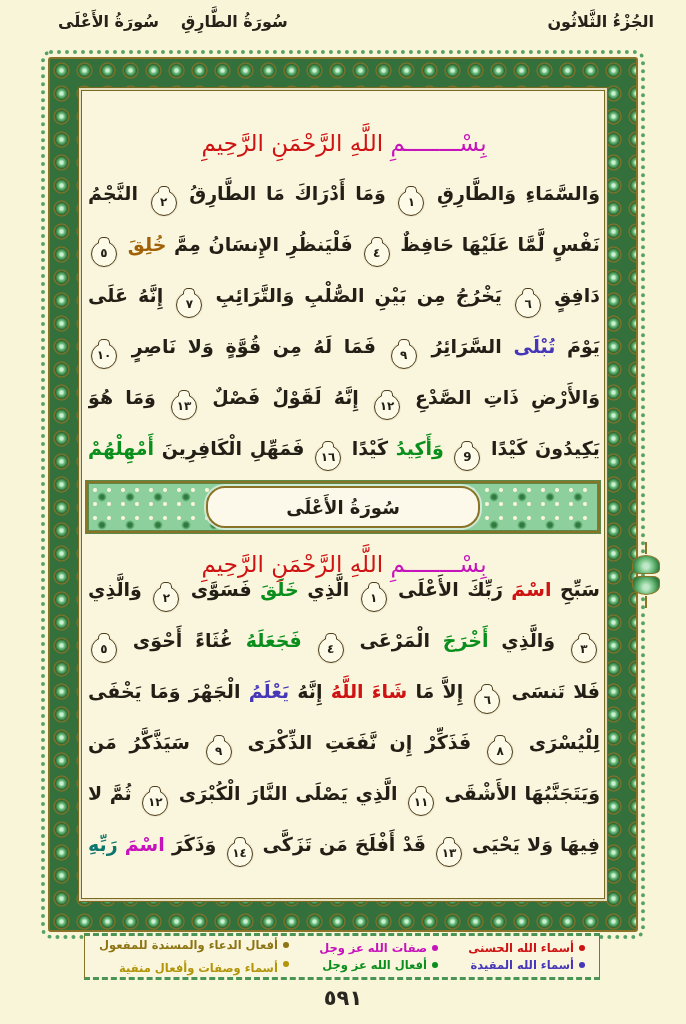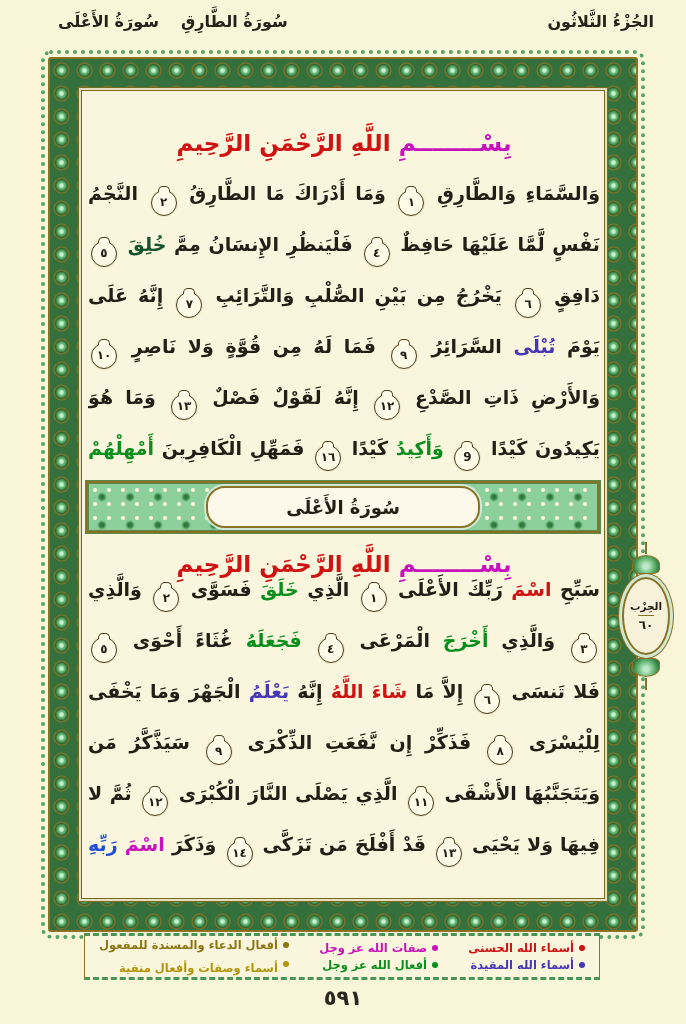--- a/index.html
+++ b/index.html
@@ -30,21 +30,21 @@
   .frame-inner{
     position:absolute;left:28px;top:28px;right:28px;bottom:28px;
     background:#faf6dd;
     border:1px solid #7a6a20;
     box-shadow:inset 0 0 0 2px #e6dfbf, inset 0 0 0 3px #7a6a20;
   }
 
   
   .basmala{
     position:absolute;left:88px;width:512px;height:46px;line-height:46px;
-    text-align:center;font-weight:bold;font-size:23px;z-index:3;direction:rtl;
+    text-align:center;font-weight:normal;font-size:23px;z-index:3;direction:rtl;
   }
   .basmala-1{top:120px;}
   .basmala-2{top:541px;}
 
   
   .qblock{position:absolute;left:88px;width:512px;z-index:3;direction:rtl;}
   .qblock-tariq{top:168px;}
   .qblock-ala{top:564px;}
   .qline{
     height:51px;line-height:51px;overflow:hidden;
@@ -143,42 +143,42 @@
   <div class="frame">
     <div class="frame-inner"></div>
   </div>
 
   <div class="basmala basmala-1">
     <span class="bas-prefix" style="color: rgb(199, 19, 187);">بِسْــــــــمِ</span><span class="bas-rest" style="color: rgb(207, 18, 18);"> اللَّهِ الرَّحْمَنِ الرَّحِيمِ</span>
   </div>
 
   <div class="qblock qblock-tariq">
       <div class="qline"><span>وَالسَّمَاءِ وَالطَّارِقِ </span><span class="vmark">١</span><span> وَمَا أَدْرَاكَ مَا الطَّارِقُ </span><span class="vmark">٢</span><span> النَّجْمُ الثَّاقِبُ </span></div>
-      <div class="qline"><span>نَفْسٍ لَّمَّا عَلَيْهَا حَافِظٌ </span><span class="vmark">٤</span><span> فَلْيَنظُرِ الإِنسَانُ مِمَّ </span><span style="color: #14532d;">خُلِقَ</span><span> </span><span class="vmark">٥</span><span> </span></div>
+      <div class="qline"><span>نَفْسٍ لَّمَّا عَلَيْهَا حَافِظٌ </span><span class="vmark">٤</span><span> فَلْيَنظُرِ الإِنسَانُ مِمَّ </span><span style="color: #a16207;">خُلِقَ</span><span> </span><span class="vmark">٥</span><span> </span></div>
       <div class="qline"><span>دَافِقٍ </span><span class="vmark">٦</span><span> يَخْرُجُ مِن بَيْنِ الصُّلْبِ وَالتَّرَائِبِ </span><span class="vmark">٧</span><span> إِنَّهُ عَلَى رَجْعِهِ </span></div>
       <div class="qline"><span>يَوْمَ </span><span style="color: rgb(70, 54, 184);">تُبْلَى</span><span> السَّرَائِرُ </span><span class="vmark">٩</span><span> فَمَا لَهُ مِن قُوَّةٍ وَلا نَاصِرٍ </span><span class="vmark">١٠</span></div>
       <div class="qline"><span>وَالأَرْضِ ذَاتِ الصَّدْعِ </span><span class="vmark">١٢</span><span> إِنَّهُ لَقَوْلٌ فَصْلٌ </span><span class="vmark">١٣</span><span> وَمَا هُوَ بِالْهَزْلِ </span></div>
       <div class="qline"><span>يَكِيدُونَ كَيْدًا </span><span class="vmark">9</span><span> </span><span style="color: rgb(10, 143, 29);">وَأَكِيدُ</span><span> كَيْدًا </span><span class="vmark">١٦</span><span> فَمَهِّلِ الْكَافِرِينَ </span><span style="color: rgb(10, 143, 29);">أَمْهِلْهُمْ</span></div>
     </div>
 
   <div class="band">
     <div class="cartouche">سُورَةُ الأَعْلَى</div>
   </div>
 
   <div class="basmala basmala-2">
     <span class="bas-prefix" style="color: rgb(199, 19, 187);">بِسْــــــــمِ</span><span class="bas-rest" style="color: rgb(207, 18, 18);"> اللَّهِ الرَّحْمَنِ الرَّحِيمِ</span>
   </div>
 
   <div class="qblock qblock-ala">
       <div class="qline"><span>سَبِّحِ </span><span style="color: rgb(207, 18, 18);">اسْمَ</span><span> رَبِّكَ الأَعْلَى </span><span class="vmark">١</span><span> الَّذِي </span><span style="color: rgb(10, 143, 29);">خَلَقَ</span><span> فَسَوَّى </span><span class="vmark">٢</span><span> وَالَّذِي </span></div>
       <div class="qline"><span class="vmark">٣</span><span> وَالَّذِي </span><span style="color: rgb(10, 143, 29);">أَخْرَجَ</span><span> الْمَرْعَى </span><span class="vmark">٤</span><span> </span><span style="color: rgb(10, 143, 29);">فَجَعَلَهُ</span><span> غُثَاءً أَحْوَى </span><span class="vmark">٥</span><span> </span></div>
       <div class="qline"><span>فَلا تَنسَى </span><span class="vmark">٦</span><span> إِلاَّ مَا </span><span style="color: rgb(207, 18, 18);">شَاءَ اللَّهُ</span><span> إِنَّهُ </span><span style="color: rgb(70, 54, 184);">يَعْلَمُ</span><span> الْجَهْرَ وَمَا يَخْفَى </span></div>
       <div class="qline"><span>لِلْيُسْرَى </span><span class="vmark">٨</span><span> فَذَكِّرْ إِن نَّفَعَتِ الذِّكْرَى </span><span class="vmark">٩</span><span> سَيَذَّكَّرُ مَن يَخْشَى </span></div>
       <div class="qline"><span>وَيَتَجَنَّبُهَا الأَشْقَى </span><span class="vmark">١١</span><span> الَّذِي يَصْلَى النَّارَ الْكُبْرَى </span><span class="vmark">١٢</span><span> ثُمَّ لا يَمُوتُ</span></div>
-      <div class="qline"><span>فِيهَا وَلا يَحْيَى </span><span class="vmark">١٣</span><span> قَدْ أَفْلَحَ مَن تَزَكَّى </span><span class="vmark">١٤</span><span> وَذَكَرَ </span><span style="color: rgb(199, 19, 187);">اسْمَ</span><span style="color: #1d4ed8;"> رَبِّهِ</span></div>
+      <div class="qline"><span>فِيهَا وَلا يَحْيَى </span><span class="vmark">١٣</span><span> قَدْ أَفْلَحَ مَن تَزَكَّى </span><span class="vmark">١٤</span><span> وَذَكَرَ </span><span style="color: rgb(199, 19, 187);">اسْمَ</span><span style="color: #0f766e;"> رَبِّهِ</span></div>
     </div>
 
   <div class="legend">
       <div class="legend-col">
         <div class="legend-item">
           <span class="legend-dot" style="background: rgb(207, 18, 18);"></span>
           <span style="color: rgb(207, 18, 18);">أسماء الله الحسنى</span>
         </div>
         <div class="legend-item">
           <span class="legend-dot" style="background: rgb(70, 54, 184);"></span>
@@ -203,23 +203,19 @@
         <div class="legend-item">
           <span class="legend-dot" style="background: rgb(178, 149, 10);"></span>
           <span style="color: rgb(178, 149, 10); margin-top: 8px;">أسماء وصفات وأفعال منفية</span>
         </div>
       </div>
     </div>
 
   <div class="hizb">
     <div class="hizb-stem"></div>
     <div class="hizb-crown"></div>
-    <div class="hizb-oval">
-      <span class="hizb-label">الحِزْب</span>
-      <span class="hizb-num">٦٠</span>
-    </div>
     <div class="hizb-crown flip"></div>
     <div class="hizb-stem"></div>
   </div>
 
   <div class="pagenum">٥٩١</div>
 
 </div>
 
 </body></html>

